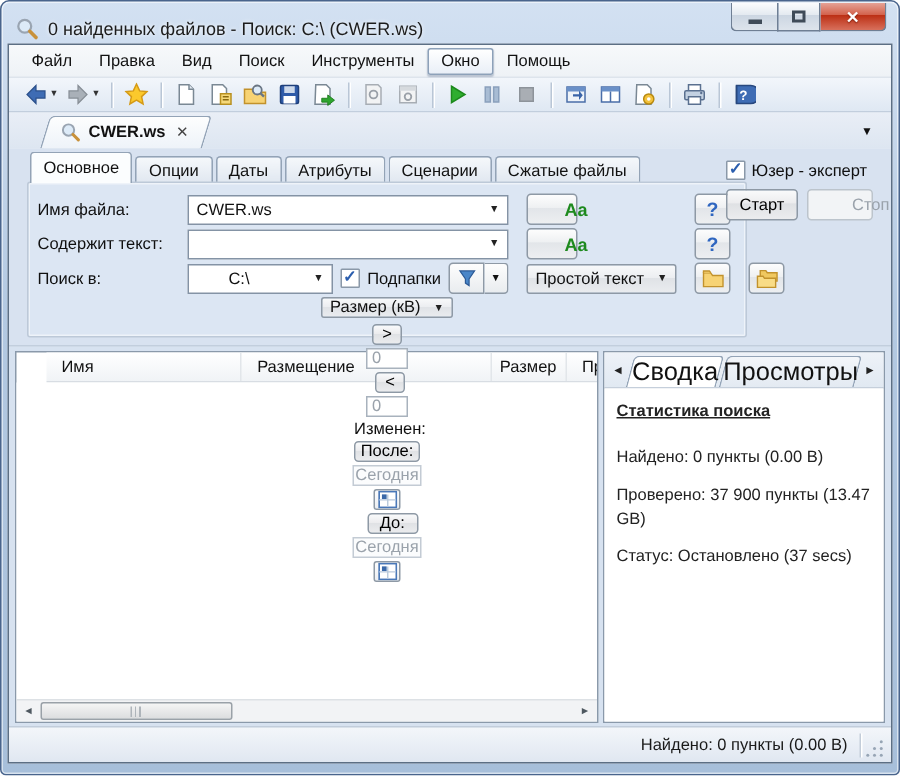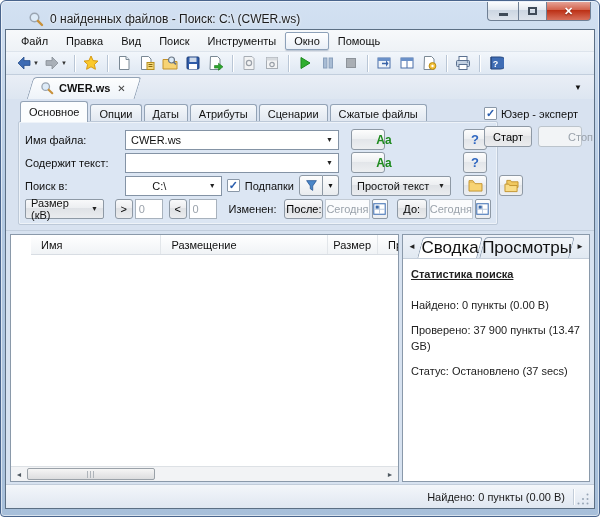--- a/index.html
+++ b/index.html
@@ -6,21 +6,21 @@
   html,body { background:#ffffff; }
   body { font-family:"Liberation Sans", sans-serif; font-size:11px; color:#111; }
 
   .window{ width:600px; height:517px; position:relative;
     background:linear-gradient(#d3e1f2,#b3c9e2 40%,#a7bfda);
     border:1px solid #49648c; border-radius:6px 6px 4px 4px;
     box-shadow:inset 0 0 0 1px rgba(255,255,255,.55); overflow:hidden; }
 
   
   .titlebar{ position:absolute; left:0; top:0; right:0; height:36px;
-    display:flex; align-items:center; padding-left:27px; }
+    display:flex; align-items:center; padding-left:9px; }
   .titlebar .app-icon{ width:16px; height:16px; margin-right:6px; flex:0 0 auto; }
   .title-text{ font-size:12px; color:#1c1c1c; text-shadow:0 0 3px #fff; }
   .caption{ position:absolute; top:1px; right:8px; display:flex; }
   .cap-btn{ height:19px; border:1px solid #6f7f94; border-top:none;
     background:linear-gradient(#fbfcfd,#e3e9f0 45%,#ccd6e2 46%,#dde4ec);
     display:flex; align-items:center; justify-content:center; }
   .cap-min{ width:31px; border-radius:0 0 0 4px; border-right:none; }
   .cap-max{ width:29px; }
   .cap-close{ width:44px; border-radius:0 0 4px 0; border-left:none;
     background:linear-gradient(#e5a296,#d2604a 45%,#bc3015 46%,#d8705c);
@@ -85,21 +85,21 @@
   .q-btn{ color:#2f66c0; font-size:13px; }
   .cb{ width:13px; height:13px; background:#fff; border:1px solid #8a98a8; border-radius:1px;
     display:inline-flex; align-items:center; justify-content:center; flex:0 0 auto; }
   .cb .tick{ color:#2b5eae; font-size:11px; font-weight:bold; line-height:1; margin-top:-1px; }
   .row3-main{ display:flex; align-items:center; gap:5px; grid-column:2 / 3; }
   .filterwrap{ display:flex; margin-left:auto; }
   .filter-main{ width:24px; height:21px; border:1px solid #8e99a5; border-radius:3px 0 0 3px;
     background:linear-gradient(#fdfdfd,#e9ecef); display:flex; align-items:center; justify-content:center; }
   .filter-arr{ width:16px; height:21px; border:1px solid #8e99a5; border-left:none; border-radius:0 3px 3px 0;
     background:linear-gradient(#fdfdfd,#e9ecef); display:flex; align-items:center; justify-content:center; font-size:7px; }
-  .frow4{ display:flex; align-items:center; gap:2px; height:21px; }
+  .frow4{ display:flex; align-items:center; gap:2px; height:21px;flex-direction:column; }
   .btn{ border:1px solid #8e99a5; border-radius:3px; background:linear-gradient(#f9fafb,#ececee 45%,#dfe1e4 46%,#ebecee);
     font-size:11px; display:flex; align-items:center; justify-content:center; height:20px; }
   .btn.small{ width:20px; }
   .num-in{ width:28px; height:20px; border:1px solid #a8b2bd; background:#fff; color:#9aa2ab;
     font-size:11px; padding:0 3px; font-family:"Liberation Sans",sans-serif; }
   .date-disabled{ width:46px; height:20px; border:1px solid #c3cbd4; background:#fbfcfd; color:#9aa2ab;
     display:flex; align-items:center; justify-content:center; font-size:11px; }
   .cal-btn{ width:18px; height:20px; border:1px solid #8e99a5; background:linear-gradient(#fdfdfd,#eceef1);
     display:flex; align-items:center; justify-content:center; border-radius:2px; }
   .right-ctrl{ position:absolute; right:8px; top:8px; width:102px; }

